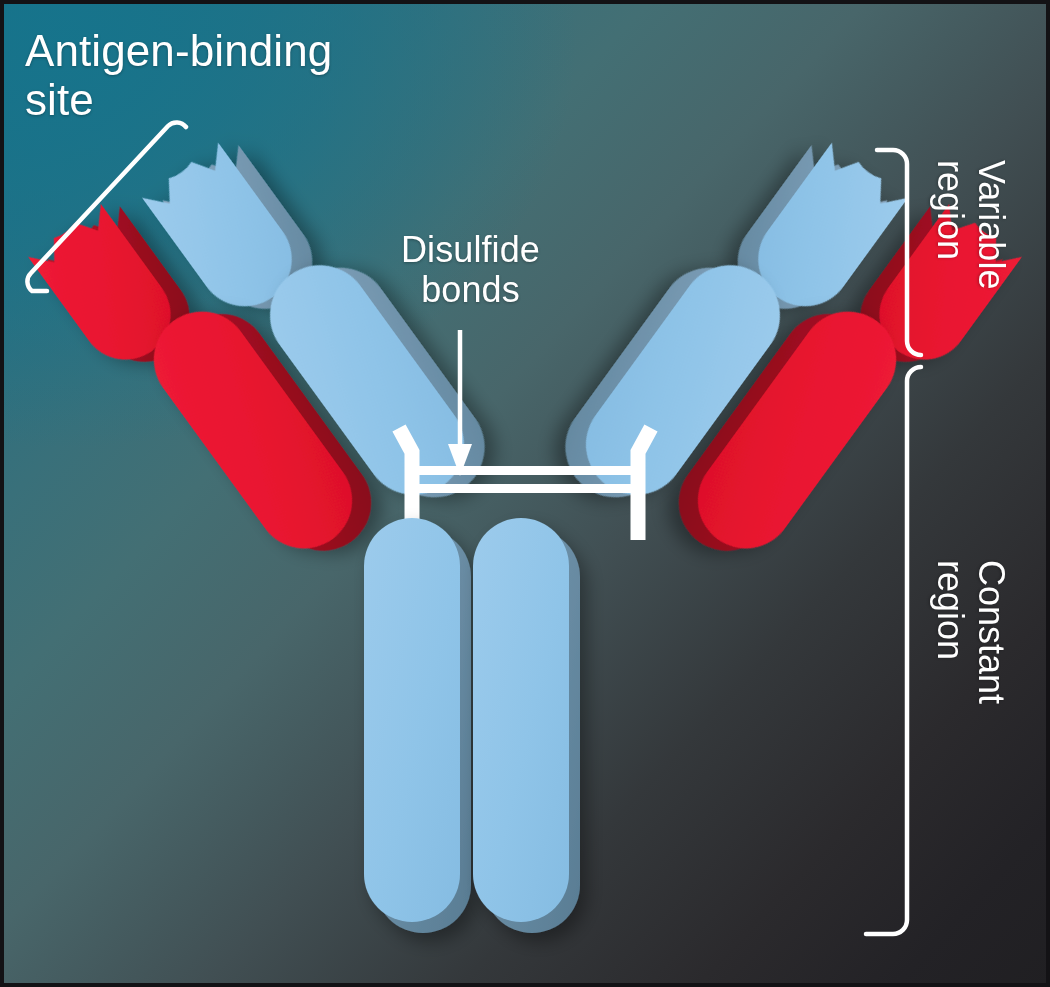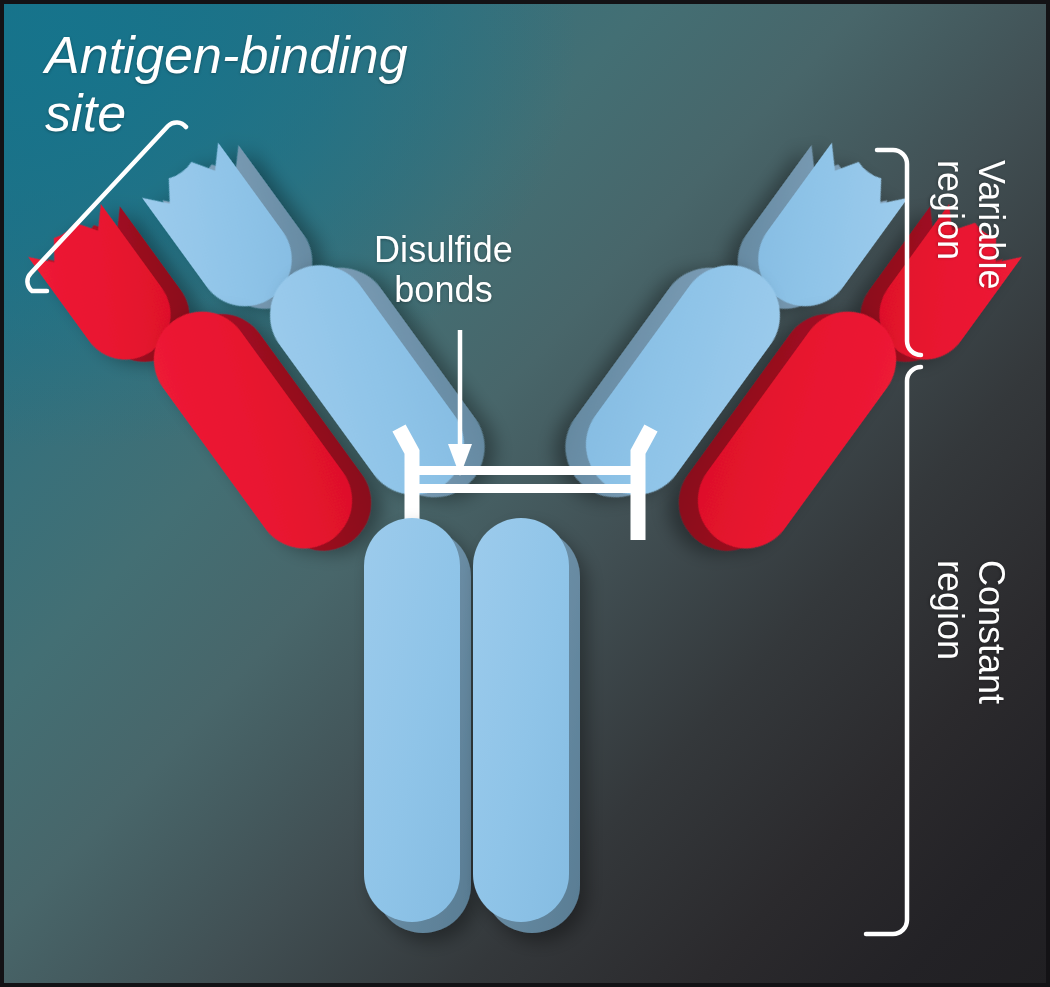--- a/index.html
+++ b/index.html
@@ -51,22 +51,22 @@
     position: absolute;
     color: #ffffff;
     font-family: "Liberation Sans", sans-serif;
     font-weight: 400;
     line-height: 1.12;
     white-space: pre-line;
     letter-spacing: 0.1px;
     z-index: 20;
     text-shadow: 0 1px 3px rgba(0,0,0,0.30);
   }
-  #lbl-antigen { left: 45px; top: 26px; font-size: 52px; font-style: italic; }
-  #lbl-disulfide { left: 374px; top: 230px; font-size: 36px; text-align: center; }
+  #lbl-antigen { left: 25px; top: 26px; font-size: 44px; }
+  #lbl-disulfide { left: 401px; top: 230px; font-size: 36px; text-align: center; }
   #lbl-heavy { left: 98px; top: 690px; font-size: 36px; }
   .vlbl {
     position: absolute;
     color: #ffffff;
     font-family: "Liberation Sans", sans-serif;
     font-size: 36px;
     line-height: 1.12;
     white-space: pre-line;
     writing-mode: vertical-rl;
     text-orientation: mixed;

